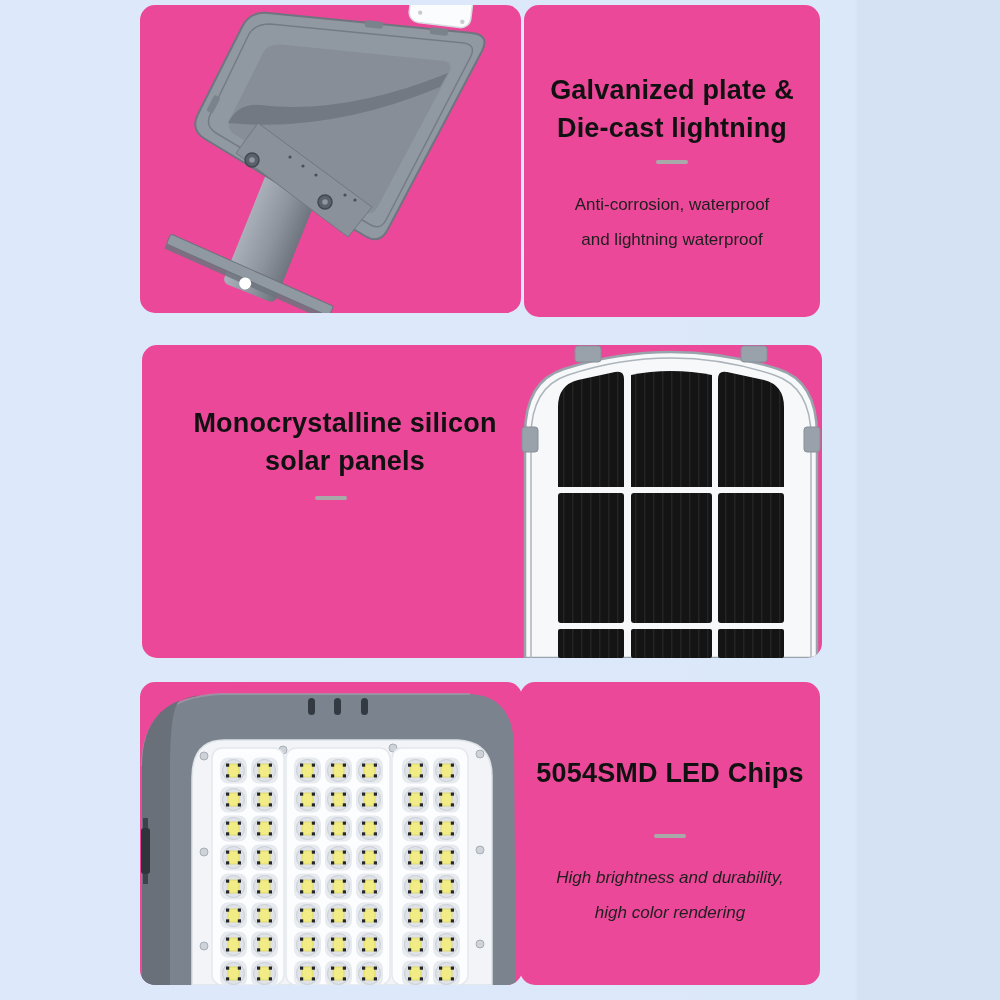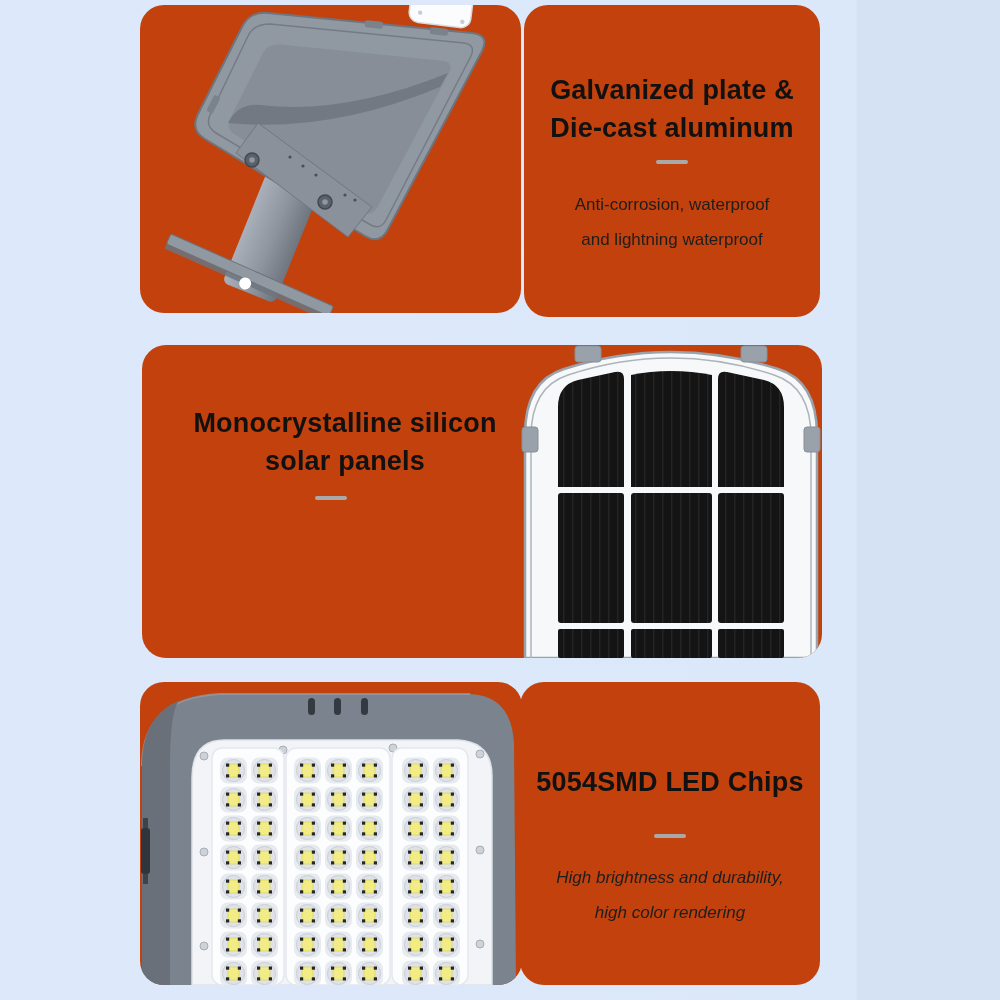--- a/index.html
+++ b/index.html
@@ -5,22 +5,22 @@
   * { margin:0; padding:0; box-sizing:border-box; }
   html,body { width:1000px; height:1000px; }
   body {
     position:relative;
     font-family:"Liberation Sans","DejaVu Sans",sans-serif;
     background:linear-gradient(to right,#dde9fa 0px,#dbe8f9 855px,#d4e2f4 858px,#d4e2f4 1000px);
     overflow:hidden;
   }
   .card {
     position:absolute;
-    background:#c2410c;
-    border-radius:24px;
+    background:#ec4899;
+    border-radius:15px;
     overflow:hidden;
   }
   #card-aluminum-photo { left:140px; top:5px;  width:381px; height:308px; }
   #card-aluminum-text  { left:524px; top:5px;  width:296px; height:312px; }
   #card-solar          { left:142px; top:345px; width:680px; height:313px; }
   #card-led-photo      { left:140px; top:682px; width:382px; height:303px; }
   #card-led-text       { left:520px; top:682px; width:300px; height:303px; }
 
   .text-col { position:absolute; left:0; top:0; width:100%; height:100%; }
   #card-solar .text-col { width:378px; }
@@ -43,21 +43,21 @@
     background:#a9a9a9;
   }
   #card-aluminum-text .feature-title { top:66px; }
   #card-aluminum-text .divider       { top:155px; }
   #card-aluminum-text .feature-desc  { top:182px; }
 
   #card-solar .feature-title { top:59px;padding-left:28px; }
   #card-solar .divider       { top:151px; }
   #card-solar .feature-desc  { top:177px; }
 
-  #card-led-text .feature-title { top:81px; }
+  #card-led-text .feature-title { top:72px; }
   #card-led-text .divider       { top:152px; }
   #card-led-text .feature-desc  { top:178px;font-style:italic; }
 
   .photo-svg { position:absolute; left:0; top:0; }
   #solar-photo-wrap { position:absolute; left:378px; top:0; width:302px; height:313px; }
 </style>
 </head>
 <body>
 
 <div class="card" id="card-aluminum-photo">
@@ -107,21 +107,21 @@
       <rect x="225" y="16" width="18" height="7" rx="2" transform="rotate(6 234 19)"></rect>
       <rect x="290" y="23" width="18" height="7" rx="2" transform="rotate(6 299 26)"></rect>
       <rect x="64" y="96" width="18" height="7" rx="2" transform="rotate(-63 73 99)"></rect>
     </g>
   </svg>
 </div>
 
 <div class="card" id="card-aluminum-text">
   <div class="feature-title">
     <div>Galvanized plate &amp;</div>
-    <div>Die-cast aluminum</div>
+    <div>Die-cast lightning</div>
   </div>
   <div class="divider"></div>
   <div class="feature-desc">
     <div>Anti-corrosion, waterproof</div>
     <div>and lightning waterproof</div>
   </div>
 </div>
 
 <div class="card" id="card-solar">
   <div class="text-col">

